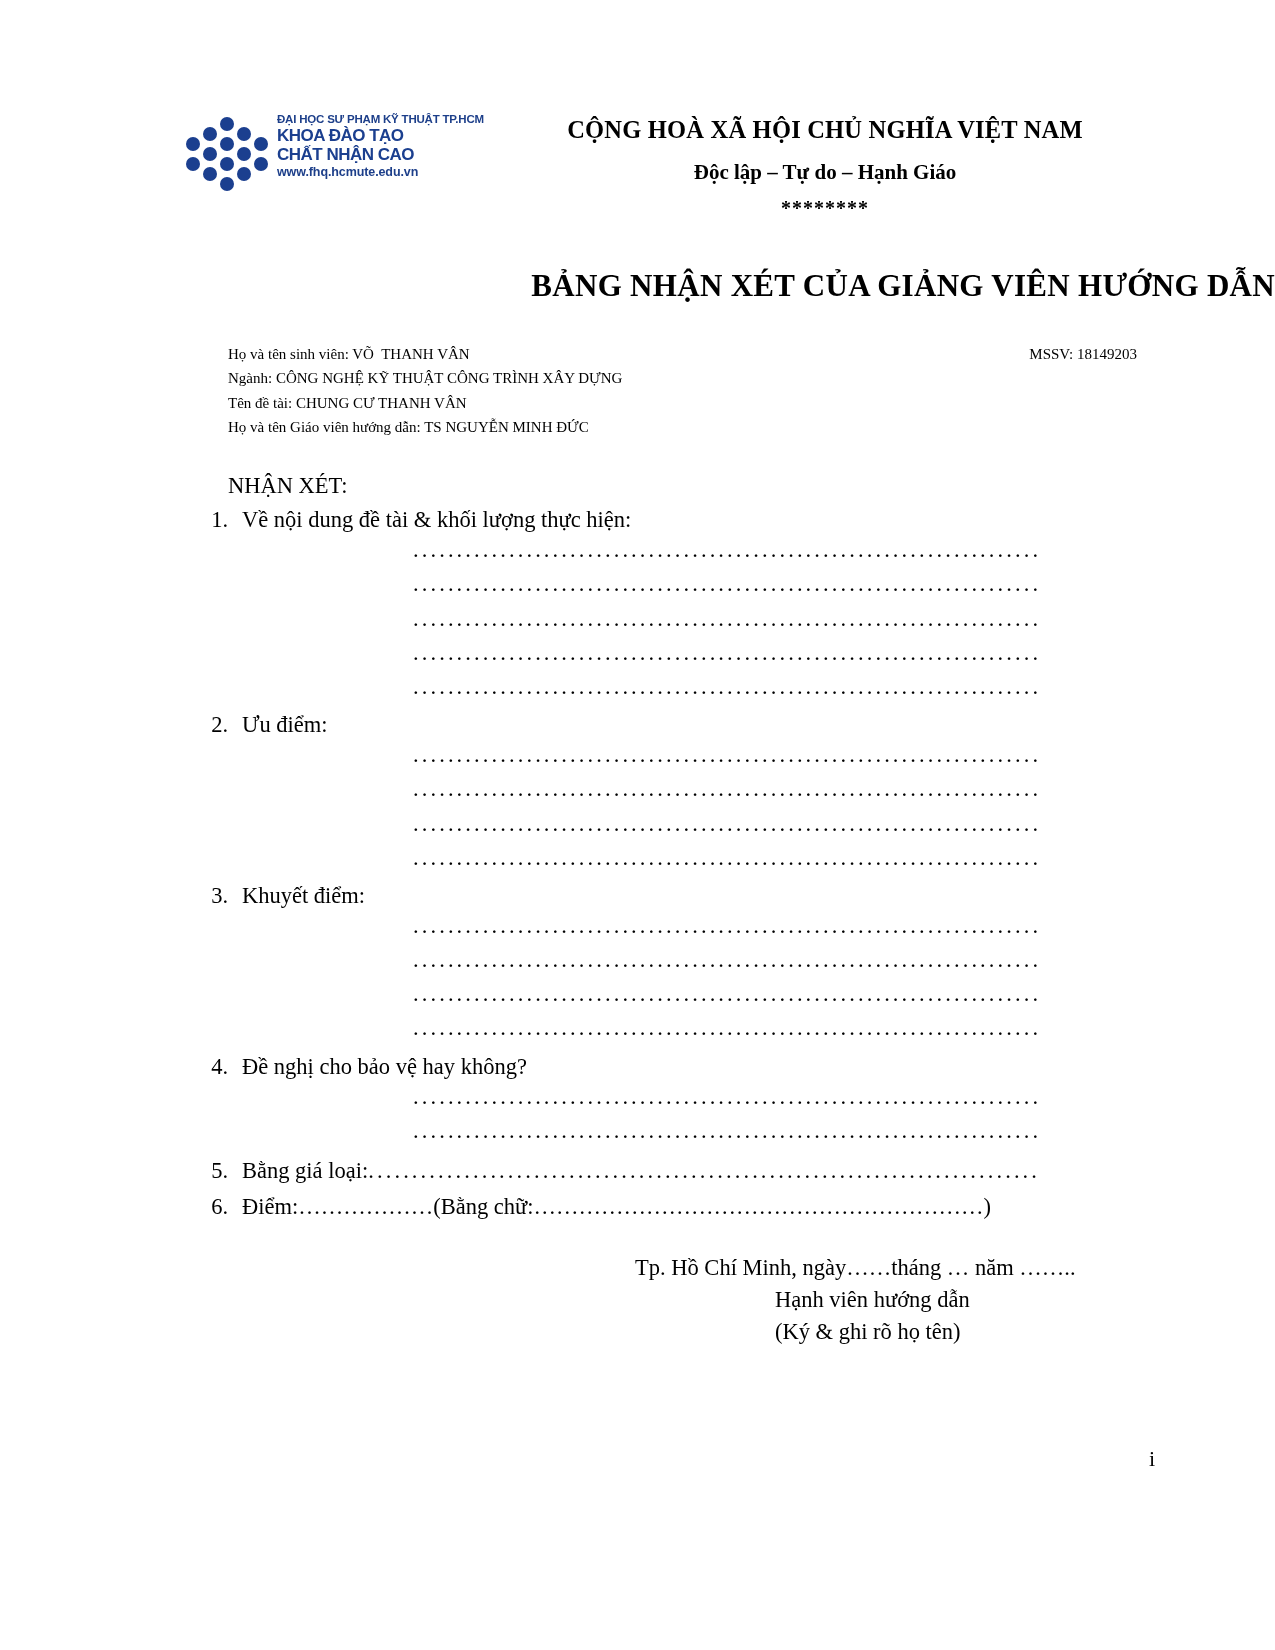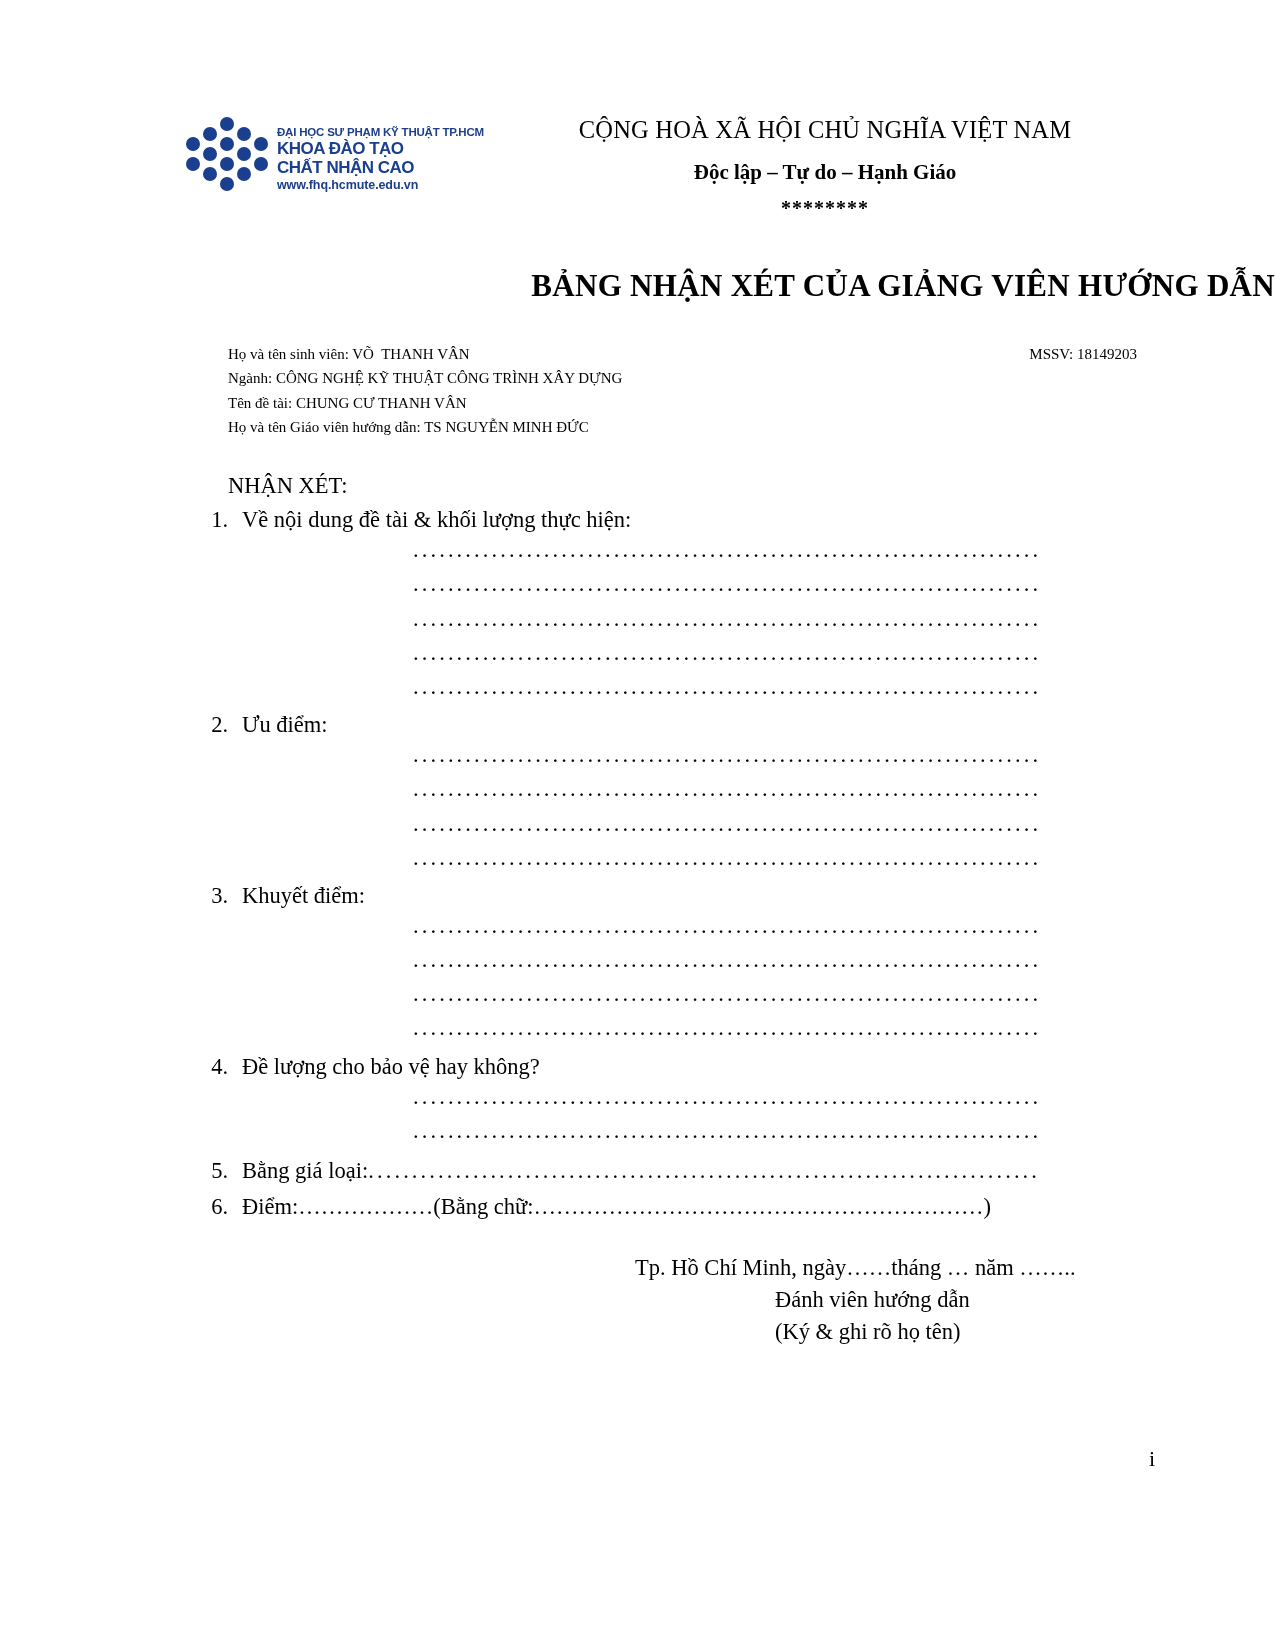--- a/index.html
+++ b/index.html
@@ -50,21 +50,20 @@
     padding-top: 4px;
     line-height: 1.02;
   }
   .logo-line-top {
     font-family: "Liberation Sans", sans-serif;
     font-size: 11.5px;
     font-weight: bold;
     color: #1d3f8a;
     letter-spacing: -0.2px;
     white-space: nowrap;
-    margin-top: 13px;
   }
   .logo-line-big {
     font-family: "Liberation Sans", sans-serif;
     font-size: 17px;
     font-weight: bold;
     color: #1b3f8f;
     letter-spacing: -0.5px;
     line-height: 1.12;
     white-space: nowrap;
   }
@@ -78,21 +77,21 @@
     white-space: nowrap;
   }
 
   .national-block {
     flex: 1 1 auto;
     text-align: center;
     padding-top: 6px;
   }
   .nat-line1 {
     font-size: 24.5px;
-    font-weight: normal;
+    font-weight: bold;
     letter-spacing: 0.2px;
   }
   .nat-line2 {
     font-size: 21px;
     font-weight: bold;
     margin-top: 16px;
   }
   .nat-stars {
     font-size: 20px;
     font-weight: bold;
@@ -296,21 +295,21 @@
     </div>
     <div class="dots-block">
       <div class="dotline">......................................................................................................................................................</div>
       <div class="dotline">......................................................................................................................................................</div>
       <div class="dotline">......................................................................................................................................................</div>
       <div class="dotline">......................................................................................................................................................</div>
     </div>
 
     <div class="item">
       <span class="num">4.</span>
-      <span class="label">Đề lượng cho bảo vệ hay không?</span>
+      <span class="label">Đề nghị cho bảo vệ hay không?</span>
     </div>
     <div class="dots-block">
       <div class="dotline">......................................................................................................................................................</div>
       <div class="dotline">......................................................................................................................................................</div>
     </div>
 
     <div class="item-inline">
       <span class="num">5.</span>
       <span class="flowtext">
         <span>Bằng giá loại:</span><span class="inline-dots">...........................................................................................................................</span>
@@ -321,20 +320,20 @@
       <span class="num">6.</span>
       <span class="flowtext">
         <span>Điểm:</span><span>………………</span><span>(Bằng chữ:</span><span>……………………………………………………</span><span>)</span>
       </span>
     </div>
   </div>
 
   <div class="signature">
     <div class="sig-inner">
       <div class="sig-line1">Tp. Hồ Chí Minh, ngày……tháng … năm ……..</div>
-      <div class="sig-line2">Đánh viên hướng dẫn</div>
+      <div class="sig-line2">Hạnh viên hướng dẫn</div>
       <div class="sig-line3">(Ký &amp; ghi rõ họ tên)</div>
     </div>
   </div>
 
   <div class="page-number">i</div>
 
 </div>
 
 </body></html>

